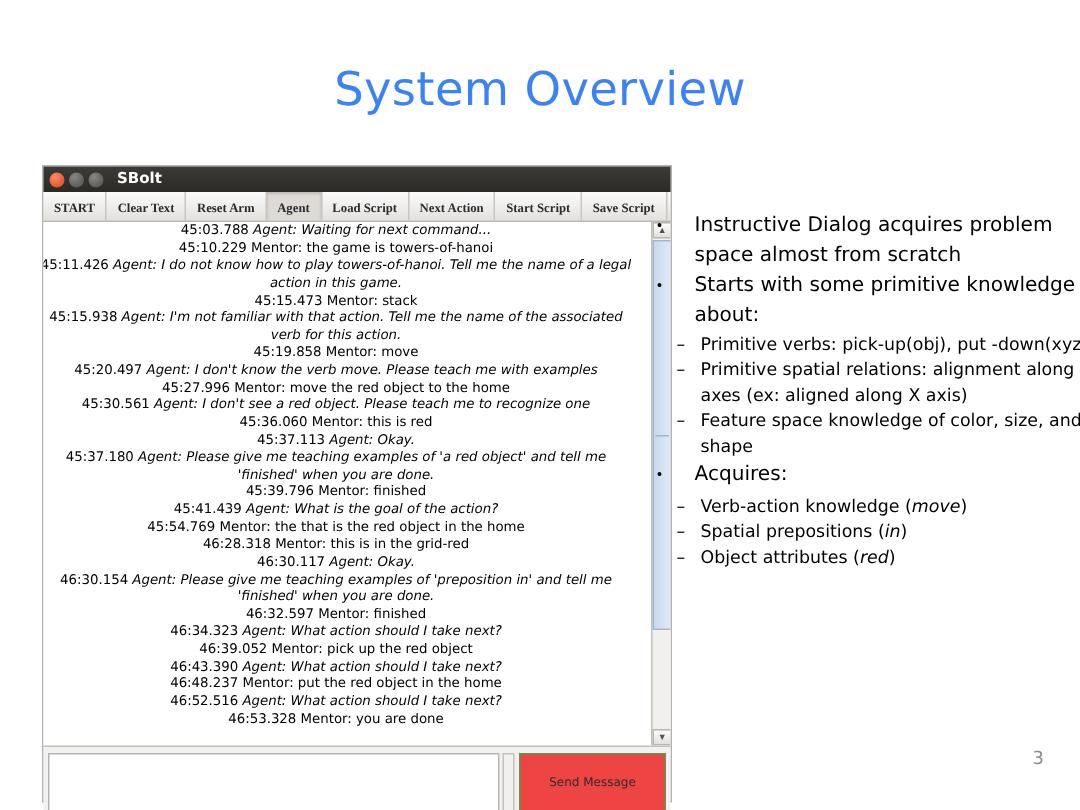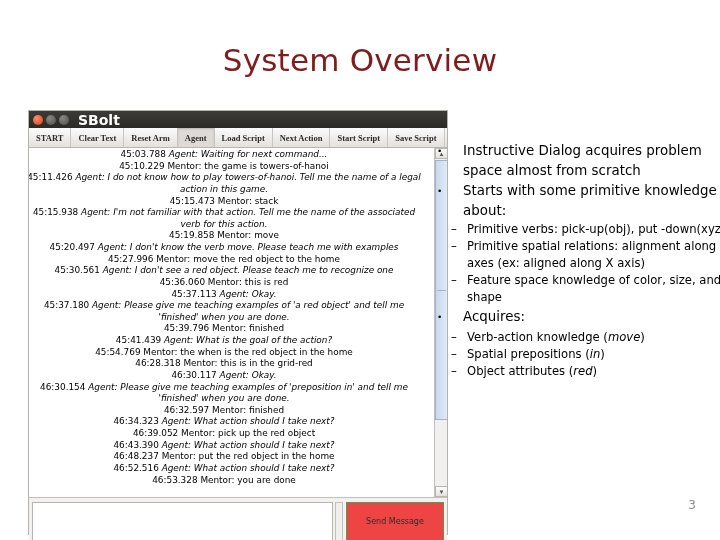--- a/index.html
+++ b/index.html
@@ -3,38 +3,38 @@
 <meta charset="utf-8">
 <style>
   html,body{margin:0;padding:0;}
   body{
     width:720px;height:540px;background:#ffffff;overflow:hidden;
     font-family:"Liberation Sans",sans-serif;position:relative;
   }
   
   #slide-title{
     position:absolute;left:0;top:42px;width:720px;text-align:center;
-    font-size:31px;color:#7f1d1d;letter-spacing:.2px;font-weight:400;
+    font-size:31px;color:#3b82f6;letter-spacing:.2px;font-weight:400;
     font-family:"DejaVu Sans",sans-serif;
   }
   
   #app-window{
     position:absolute;left:28px;top:110px;width:420px;height:425px;
     background:#f2f1f0;border:1px solid #b5b2ae;box-sizing:border-box;
   }
   #title-bar{
     height:17px;background:linear-gradient(#3c3b37,#2b2a27);
     display:flex;align-items:center;padding-left:4px;box-sizing:border-box;
   }
   .win-btn{width:10px;height:10px;border-radius:50%;margin-right:3px;display:inline-block;}
   .win-close{background:radial-gradient(circle at 35% 30%,#ff8b6b,#d44414);}
   .win-min{background:radial-gradient(circle at 35% 30%,#8a8782,#4f4d49);}
   .win-max{background:radial-gradient(circle at 35% 30%,#8a8782,#4f4d49);}
   #win-title{
-    color:#ffffff;font-size:14px;font-weight:bold;margin-left:6px;
+    color:#ffffff;font-size:10px;font-weight:bold;margin-left:6px;
     font-family:"DejaVu Sans",sans-serif;
     text-align:right;
   }
   
   #toolbar{
     display:flex;height:19px;
     background:linear-gradient(#fbfbfb,#e3e1de);
     border-bottom:1px solid #b9b6b2;
   }
   .tb-btn{
@@ -150,21 +150,21 @@
         <div class="log-line"><span class="ts">45:15.938 </span><span class="agent">Agent: I'm not familiar with that action. Tell me the name of the associated verb for this action.</span></div>
         <div class="log-line"><span class="ts">45:19.858 </span><span>Mentor: move</span></div>
         <div class="log-line"><span class="ts">45:20.497 </span><span class="agent">Agent: I don't know the verb move. Please teach me with examples</span></div>
         <div class="log-line"><span class="ts">45:27.996 </span><span>Mentor: move the red object to the home</span></div>
         <div class="log-line"><span class="ts">45:30.561 </span><span class="agent">Agent: I don't see a red object. Please teach me to recognize one</span></div>
         <div class="log-line"><span class="ts">45:36.060 </span><span>Mentor: this is red</span></div>
         <div class="log-line"><span class="ts">45:37.113 </span><span class="agent">Agent: Okay.</span></div>
         <div class="log-line"><span class="ts">45:37.180 </span><span class="agent">Agent: Please give me teaching examples of 'a red object' and tell me 'finished' when you are done.</span></div>
         <div class="log-line"><span class="ts">45:39.796 </span><span>Mentor: finished</span></div>
         <div class="log-line"><span class="ts">45:41.439 </span><span class="agent">Agent: What is the goal of the action?</span></div>
-        <div class="log-line"><span class="ts">45:54.769 </span><span>Mentor: the when is the red object in the home</span></div>
+        <div class="log-line"><span class="ts">45:54.769 </span><span>Mentor: the that is the red object in the home</span></div>
         <div class="log-line"><span class="ts">46:28.318 </span><span>Mentor: this is in the grid-red</span></div>
         <div class="log-line"><span class="ts">46:30.117 </span><span class="agent">Agent: Okay.</span></div>
         <div class="log-line"><span class="ts">46:30.154 </span><span class="agent">Agent: Please give me teaching examples of 'preposition in' and tell me 'finished' when you are done.</span></div>
         <div class="log-line"><span class="ts">46:32.597 </span><span>Mentor: finished</span></div>
         <div class="log-line"><span class="ts">46:34.323 </span><span class="agent">Agent: What action should I take next?</span></div>
         <div class="log-line"><span class="ts">46:39.052 </span><span>Mentor: pick up the red object</span></div>
         <div class="log-line"><span class="ts">46:43.390 </span><span class="agent">Agent: What action should I take next?</span></div>
         <div class="log-line"><span class="ts">46:48.237 </span><span>Mentor: put the red object in the home</span></div>
         <div class="log-line"><span class="ts">46:52.516 </span><span class="agent">Agent: What action should I take next?</span></div>
         <div class="log-line"><span class="ts">46:53.328 </span><span>Mentor: you are done</span></div>

